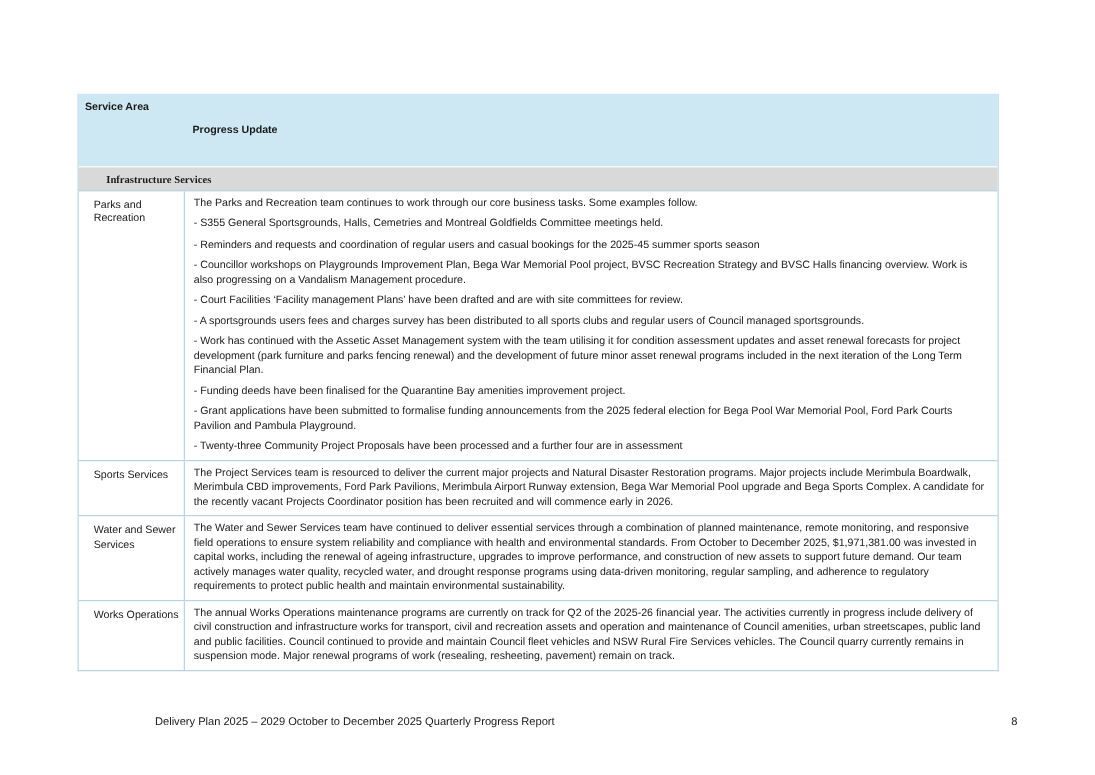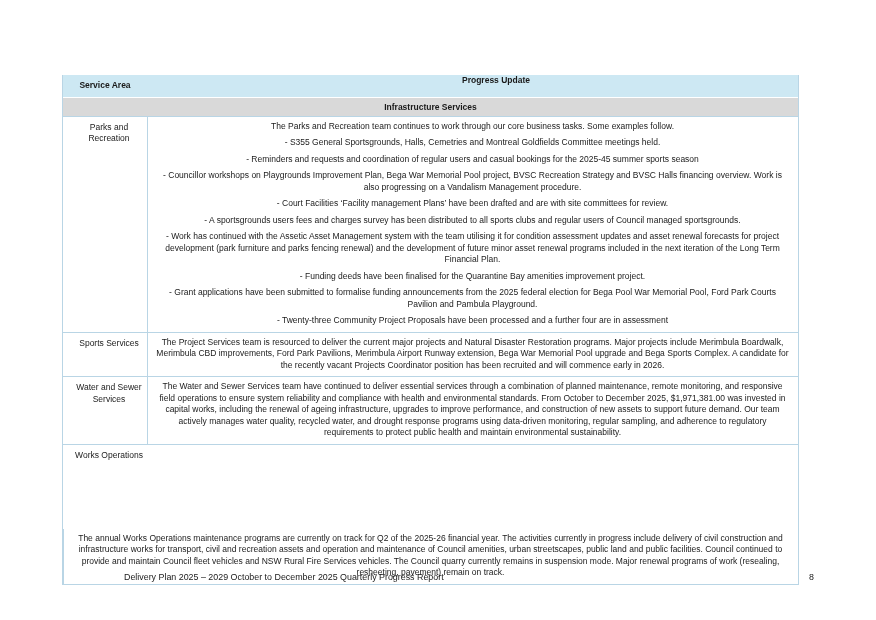--- a/index.html
+++ b/index.html
@@ -11,48 +11,47 @@
   * { margin: 0; padding: 0; box-sizing: border-box; }
   html, body { background: #ffffff; }
   .page {
     position: relative;
     width: 876px;
     height: 620px;
     background: #ffffff;
     font-family: "Liberation Sans", sans-serif;
     color: var(--text);
     overflow: hidden;
-    text-align: center;
   }
   .doc-table {
     position: absolute;
     left: 62px;
     top: 75px;
     width: 737px;
     border-left: 1px solid var(--border);
     border-right: 1px solid var(--border);
     border-bottom: 1px solid var(--border);
     font-size: 8.5px;
   }
   .tr { display: flex; width: 100%; }
   .tr-header {
     background: var(--header-bg);
     font-weight: bold;
     border-bottom: 1px solid #ffffff;
   }
   .tr-header .td-service { padding: 5px 5px 5px 5px; width: 84px; }
-  .tr-header .td-progress { padding: 0 7px; flex: 1; margin-left: 47px; }
+  .tr-header .td-progress { padding: 23px 7px; flex: 1; }
   .tr-section {
     background: var(--section-bg);
     font-weight: bold;
     border-bottom: 1px solid var(--border);
   }
-  .tr-section .td-section { padding: 4px 7px; width: 100%; }
+  .tr-section .td-section { padding: 4px 22px; width: 100%; font-family: Liberation Serif, serif; }
   .tr-body { border-bottom: 1px solid var(--border); }
-  .tr-body:last-child { border-bottom: none; flex-direction: column; }
+  .tr-body:last-child { border-bottom: none; }
   .td-service {
     width: 84px;
     flex: 0 0 84px;
     padding: 5px 4px 5px 12px;
     line-height: 11.5px;
   }
   .td-progress {
     flex: 1;
     border-left: 1px solid var(--border);
     padding: 4px 8px 4px 7px;

